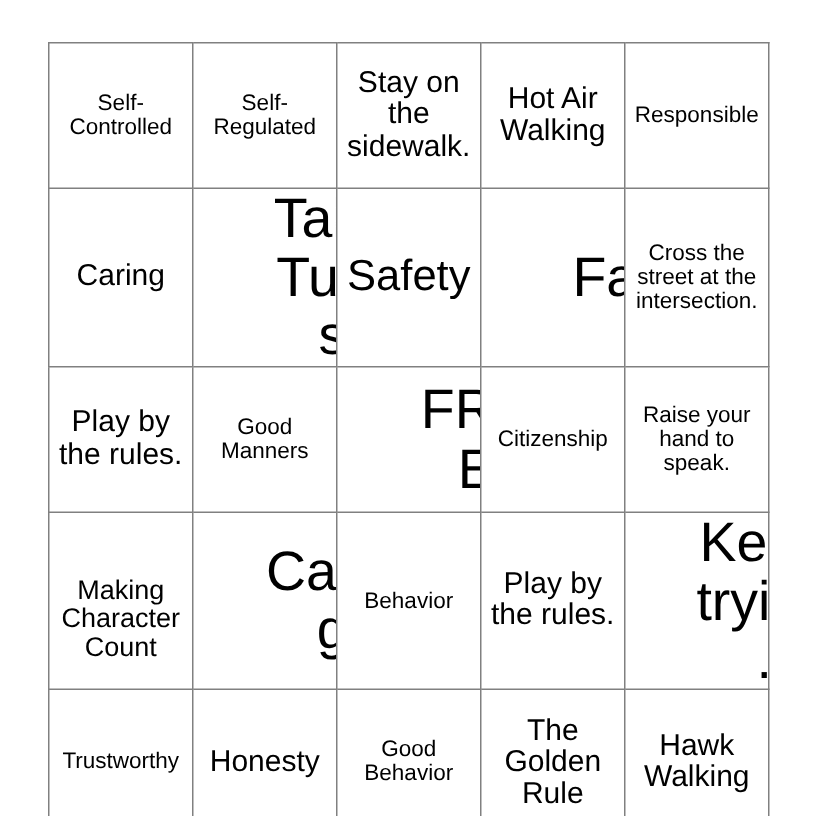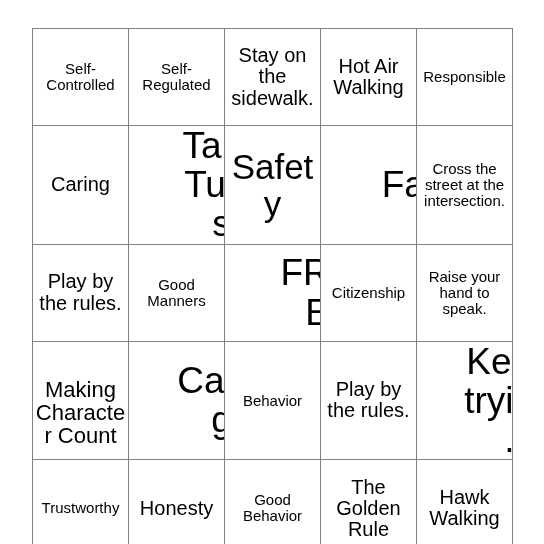--- a/index.html
+++ b/index.html
@@ -37,24 +37,24 @@
     line-height: 1.06;
     overflow: hidden;
     word-wrap: break-word;
   }
   .cell-text {
     display: block;
     width: 100%;
   }
   
   .fs-xs  { font-size: 15px; }
-  .fs-s   { font-size: 22px; margin-top: 24px; }
+  .fs-s   { font-size: 18px; margin-top: 24px; }
   .fs-m   { font-size: 15px; }
   .fs-l   { font-size: 20px; }
-  .fs-xl  { font-size: 35px; }
+  .fs-xl  { font-size: 29px; }
   .fs-xxl { font-size: 37px; padding-left: 45px; }
 </style>
 </head>
 <body>
 
 <table id="bingo-card">
   <tbody>
     <tr>
       <td>
           <span class="cell-text fs-m">Self-Controlled</span>

